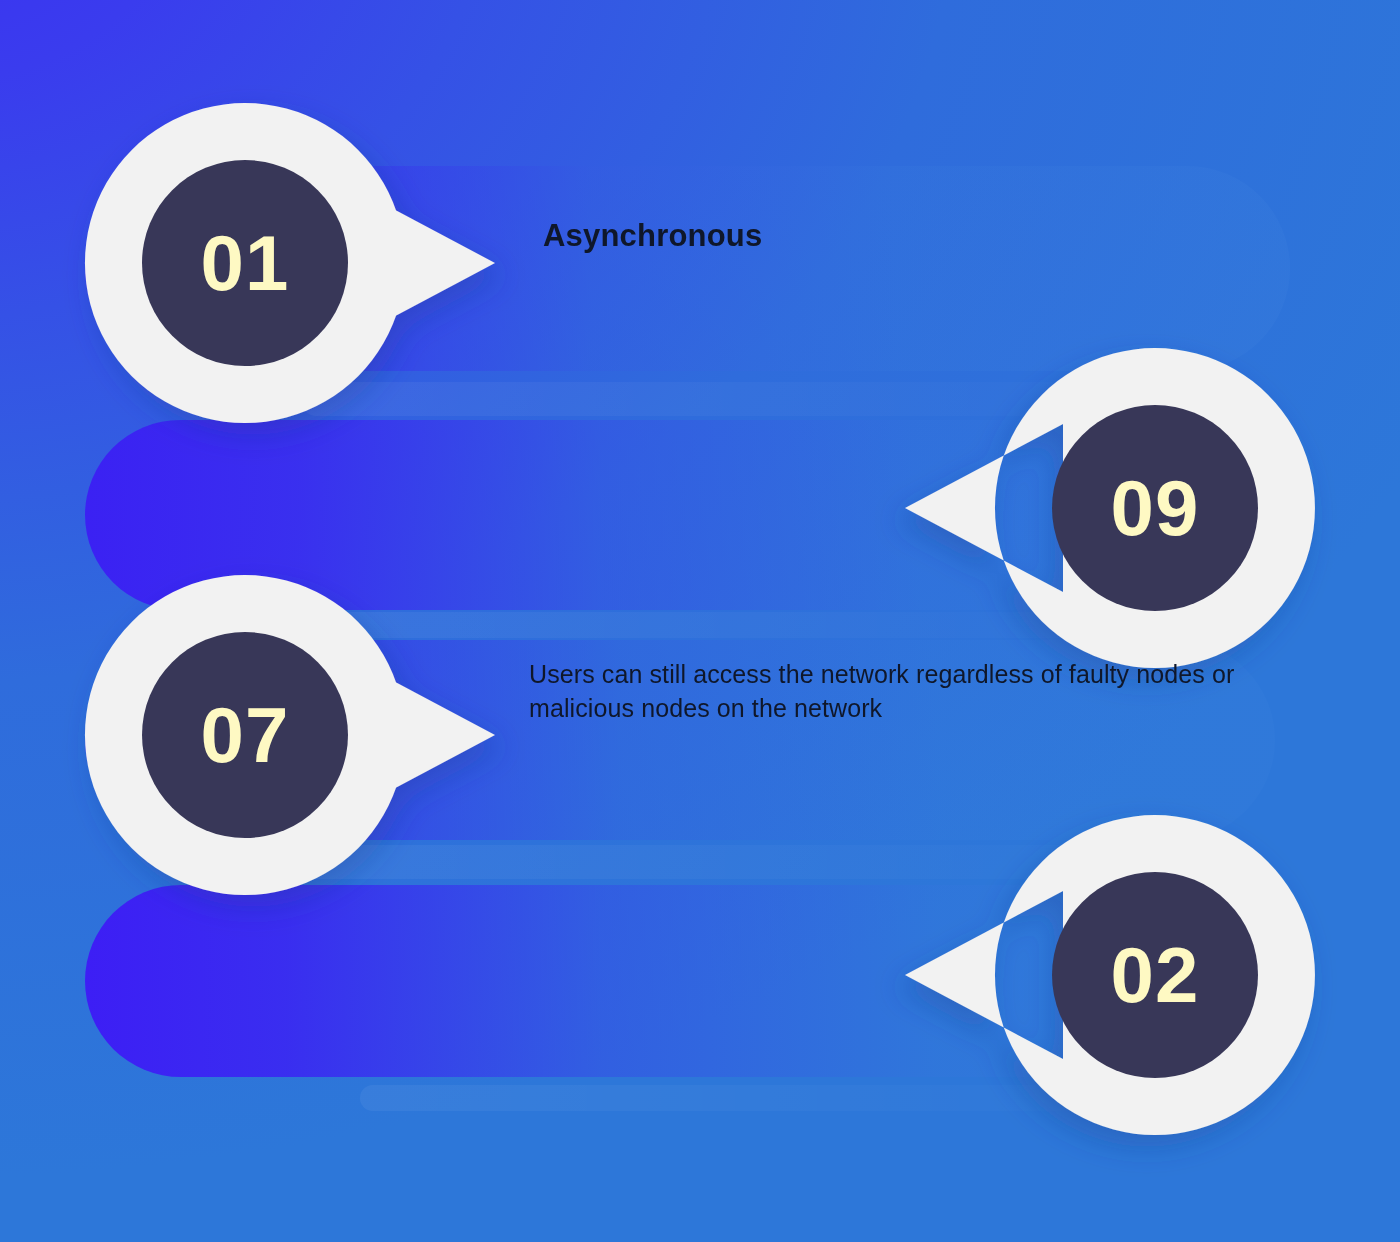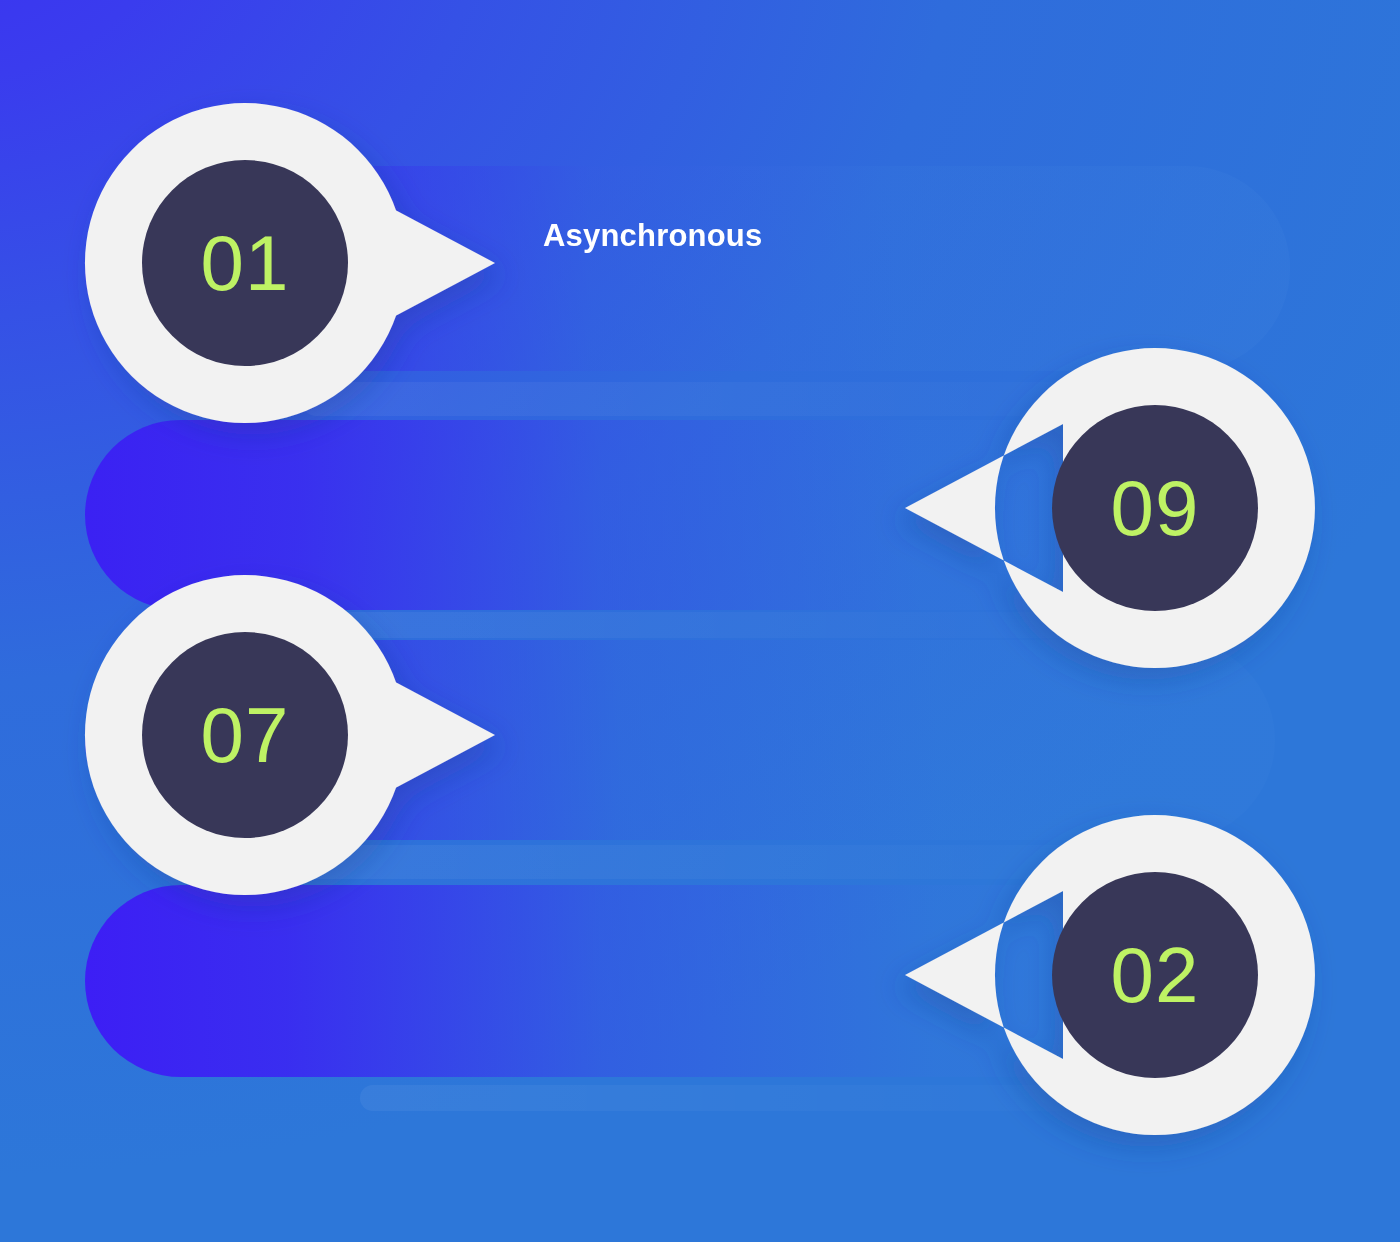--- a/index.html
+++ b/index.html
@@ -92,28 +92,28 @@
   }
   .badge svg { display: block; width: 100%; height: 100%; overflow: visible; }
   .badge-num {
     position: absolute;
     left: 0; top: 0;
     width: 320px; height: 320px;
     display: flex;
     align-items: center;
     justify-content: center;
     font-size: 78px;
-    font-weight: 400;
-    color: #bef264;
+    font-weight: 700;
+    color: #fef9c3;
     letter-spacing: 1px;
     user-select: none;
   }
 
   
-  .txt { position: absolute; color: #ffffff; }
+  .txt { position: absolute; color: #0f172a; }
   .txt .t-title {
     font-size: 31px;
     font-weight: 700;
     line-height: 1.2;
     margin: 0 0 14px 0;
     letter-spacing: 0.2px;
   }
   .txt .t-desc {
     font-size: 25px;
     font-weight: 400;
@@ -198,20 +198,21 @@
           </filter>
         </defs>
         <g filter="url(#sh3)">
           <path d="M160,0 A160,160 0 1 1 159.9,0 Z M252,76 L410,160 L252,244 Z" fill="#F2F2F2"></path>
         </g>
         <circle cx="160" cy="160" r="103" fill="#383758"></circle>
       </svg>
       <div class="badge-num">07</div>
     </div>
     <div class="txt align-left">
+      <p class="t-desc">Users can still access the network regardless of faulty nodes or malicious nodes on the network</p>
     </div>
   </div>
 
   <div class="item" id="item-4">
     <div class="badge">
       <svg viewBox="0 0 320 320" xmlns="http://www.w3.org/2000/svg" aria-hidden="true">
         <defs>
           <filter id="sh4" x="-45%" y="-45%" width="200%" height="200%">
             <feDropShadow dx="-8" dy="12" stdDeviation="14" flood-color="#1b3f8c" flood-opacity="0.30"></feDropShadow>
           </filter>

